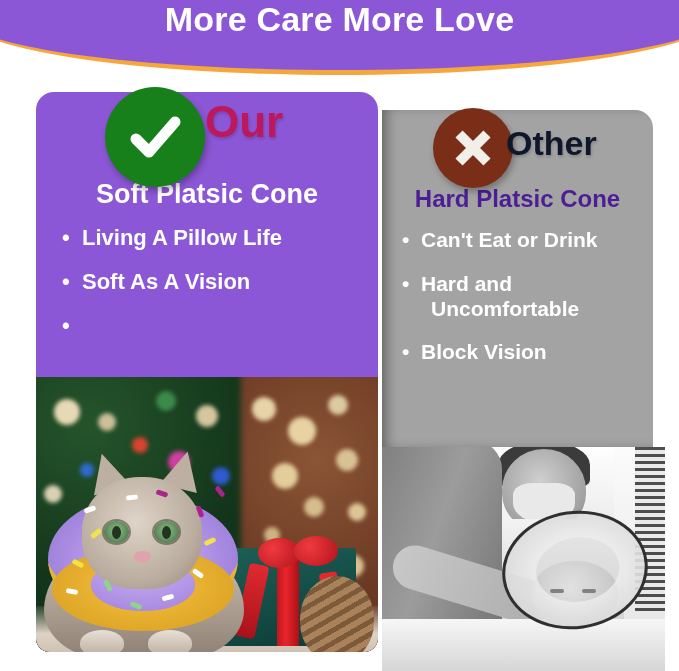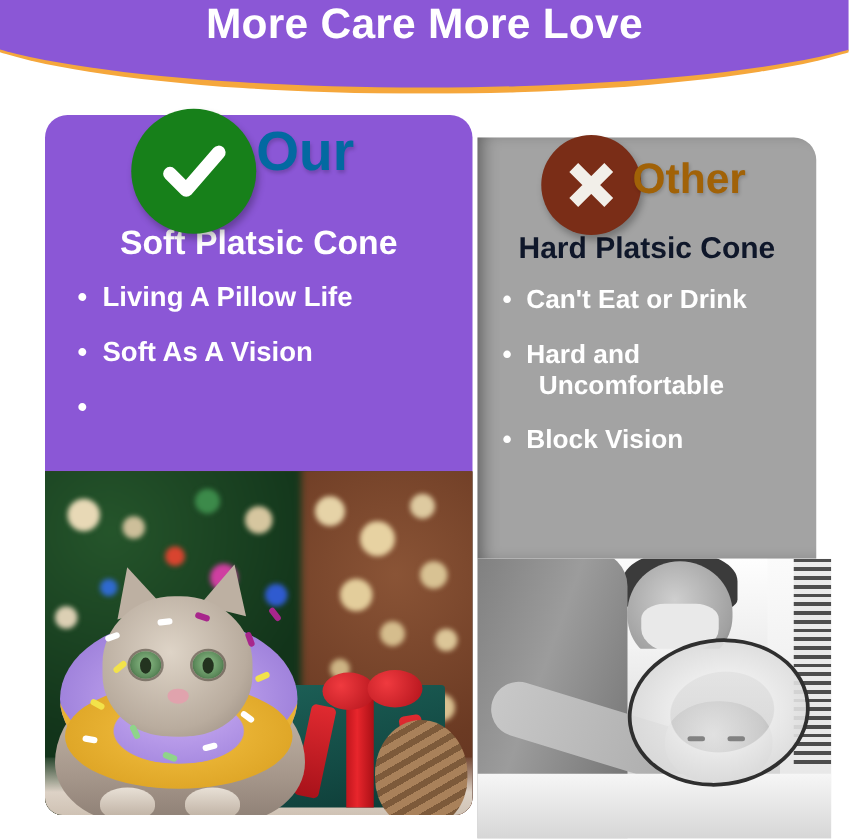--- a/index.html
+++ b/index.html
@@ -133,32 +133,32 @@
   }
   .badge svg { display: block; }
 
   
   .title-our {
     position: absolute;
     left: 205px;
     top: 100px;
     font-size: 44px;
     font-weight: bold;
-    color: #0369a1;
+    color: #be185d;
     line-height: 1;
     z-index: 7;
     text-shadow: 1px 2px 3px rgba(0,0,0,0.18);
   }
   .title-other {
     position: absolute;
     left: 506px;
     top: 126px;
     font-size: 34px;
     font-weight: bold;
-    color: #a16207;
+    color: #0f172a;
     line-height: 1;
     z-index: 7;
     text-shadow: 1px 2px 3px rgba(0,0,0,0.18);
   }
 
   .sub-left {
     position: absolute;
     left: 0;
     top: 88px;
     width: 342px;
@@ -169,21 +169,21 @@
     line-height: 1.1;
   }
   .sub-right {
     position: absolute;
     left: 0;
     top: 76px;
     width: 271px;
     text-align: center;
     font-size: 24px;
     font-weight: bold;
-    color: #0f172a;
+    color: #4c1d95;
     line-height: 1.1;
   }
 
   .bullets {
     position: absolute;
     margin: 0;
     padding: 0;
     list-style: none;
   }
   .bullets-left {

